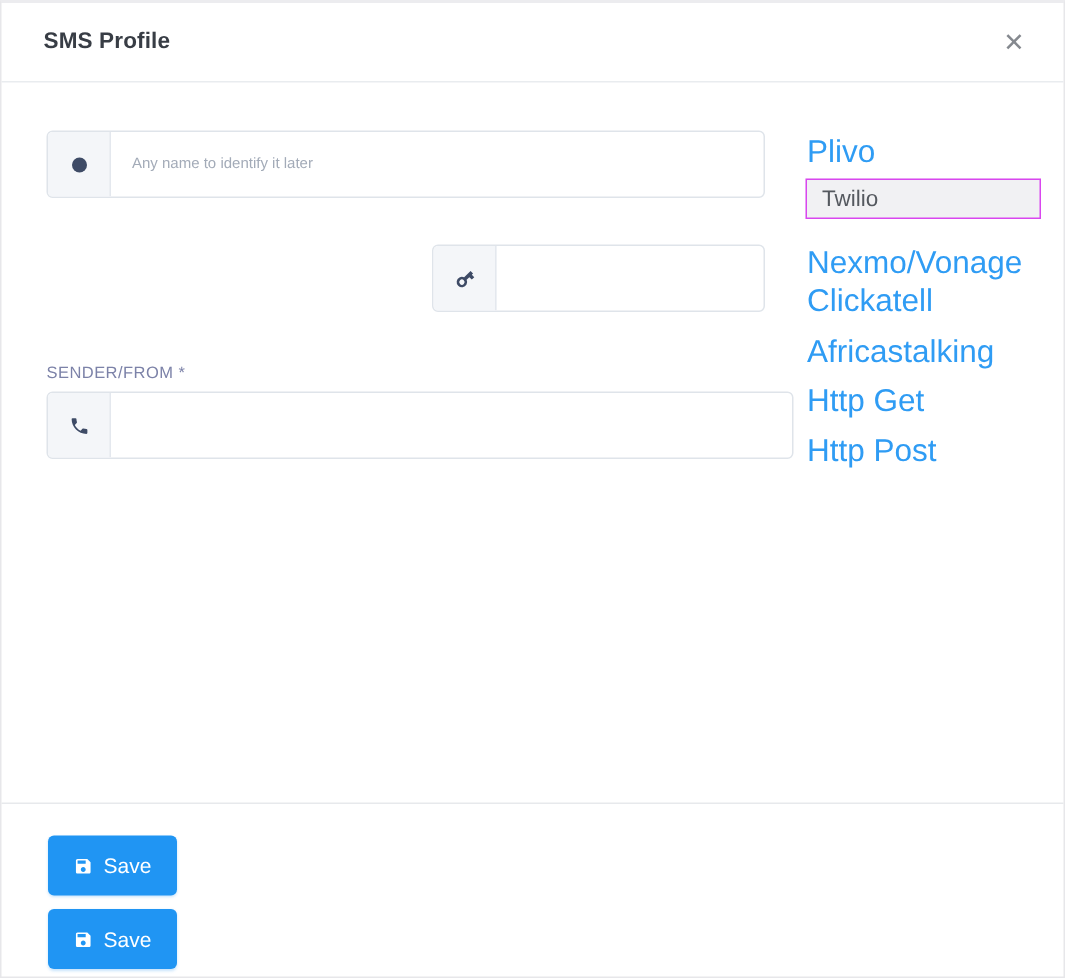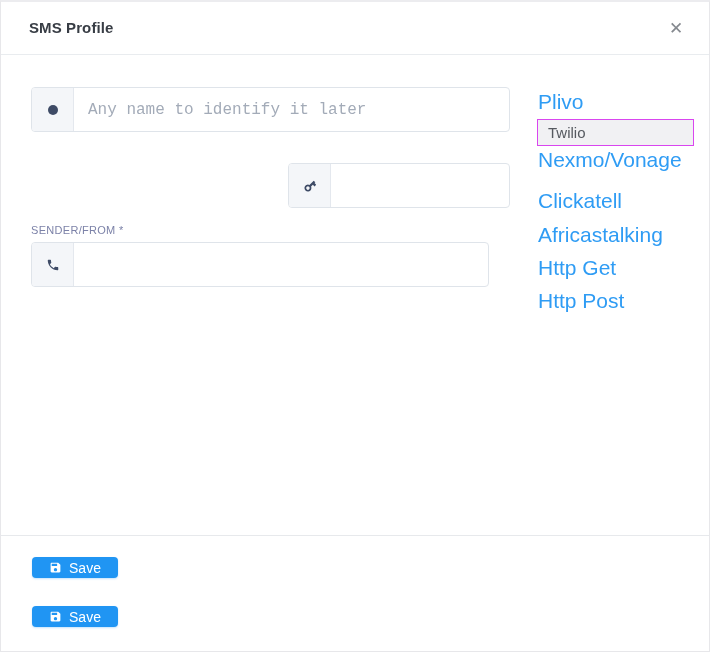--- a/index.html
+++ b/index.html
@@ -55,62 +55,62 @@
     background: #f4f6f9;
     border-right: 1px solid #e4e8ee;
     display: flex; align-items: center; justify-content: center;
     color: #3e4b66;
   }
   .input-addon svg { display: block; }
   .text-input {
     flex: 1; min-width: 0;
     border: none; outline: none;
     padding: 0 14px;
-    font-size: 16px; color: #0f172a;
-    font-family: Liberation Mono, monospace;
+    font-size: 10px; color: #0f172a;
+    font-family: Liberation Sans, sans-serif;
     background: transparent;
   }
   .text-input::placeholder { color: #a3abb8; opacity: 1; }
   #field-profile { left: 30px; top: 85px;  width: 479px; }
   #field-sid     { left: 30px; top: 161px; width: 233px; }
   #field-token   { left: 287px; top: 161px; width: 222px; }
-  #field-sender  { left: 30px; top: 222px; width: 458px; }
+  #field-sender  { left: 30px; top: 241px; width: 498px; }
   
   .provider-link {
     position: absolute; left: 537px;
     font-size: 21px; color: #2f9cf4;
     text-decoration: none; cursor: pointer;
     line-height: 16px;
   }
   .provider-selected {
     position: absolute; left: 536px; top: 117px;
     width: 157px; height: 27px;
     background: #f1f1f3;
     border: 1px solid #d946ef;
     display: flex; align-items: center;
     padding-left: 10px;
     cursor: pointer;
   }
   .provider-selected span {
     font-size: 15px; color: #55595f; line-height: 15px;
   }
   #prov-0 { top: 92px; }
-  #prov-2 { top: 150px; }
+  #prov-2 { top: 166px; }
   #prov-3 { top: 191px; }
   #prov-4 { top: 225px; }
   #prov-5 { top: 258px; }
   #prov-6 { top: 291px; }
   
   .footer-divider {
     position: absolute; left: 0; right: 0; top: 533px;
     border-top: 1px solid #e7e9ec;
   }
   .save-btn {
     position: absolute; left: 31px;
-    width: 86px; height: 21px;
+    width: 86px; height: 40px;
     background: #2095f3;
     border: none; border-radius: 4px;
     color: #fff; font-size: 14px;
     font-family: "Liberation Sans", sans-serif;
     display: flex; align-items: center; justify-content: center; gap: 7px;
     cursor: pointer;
     box-shadow: 0 1px 2px rgba(32,149,243,0.25);
   }
   #save-1 { top: 555px; }
   #save-2 { top: 604px; }

